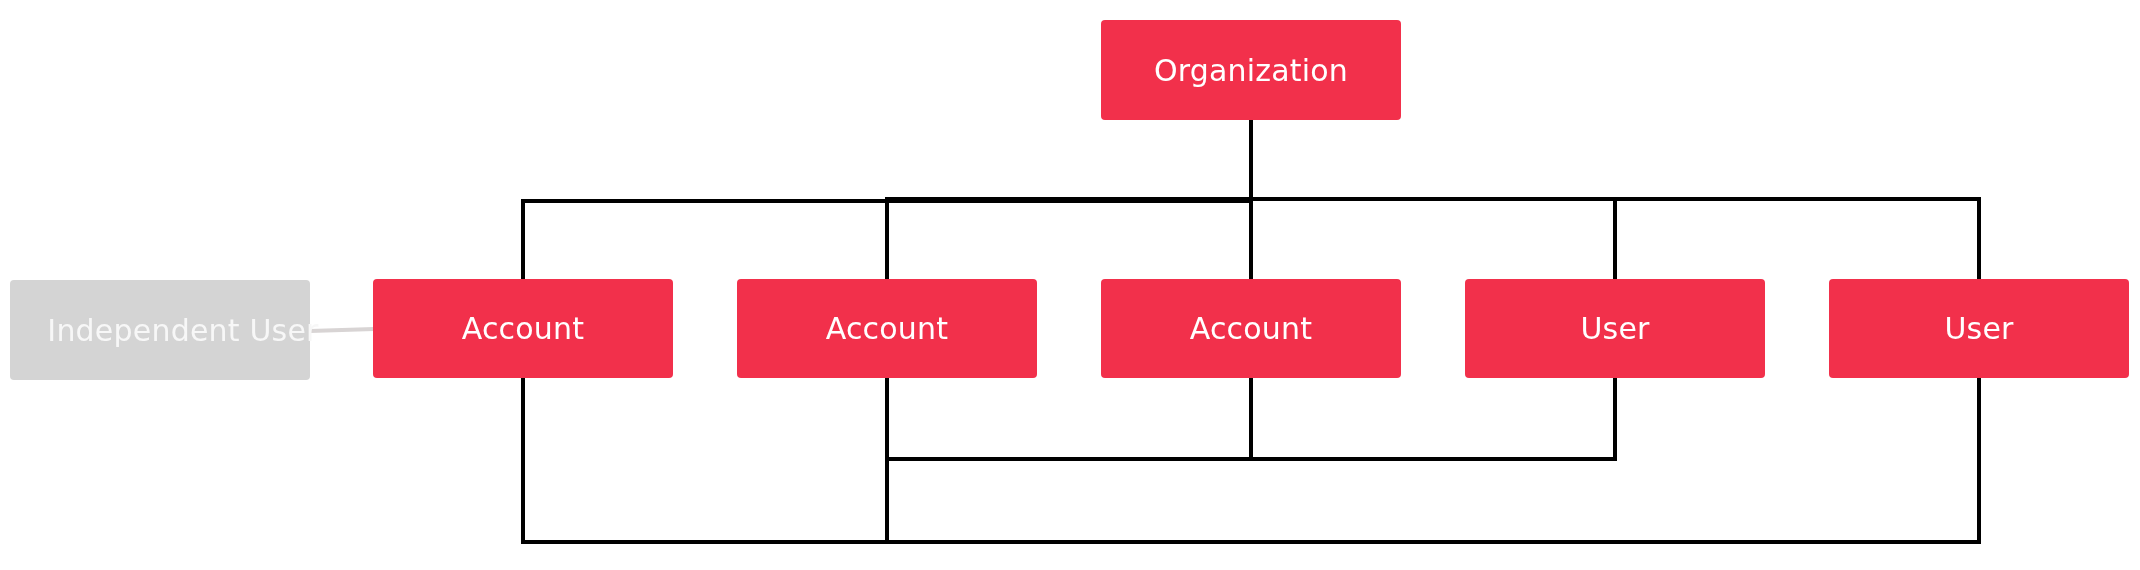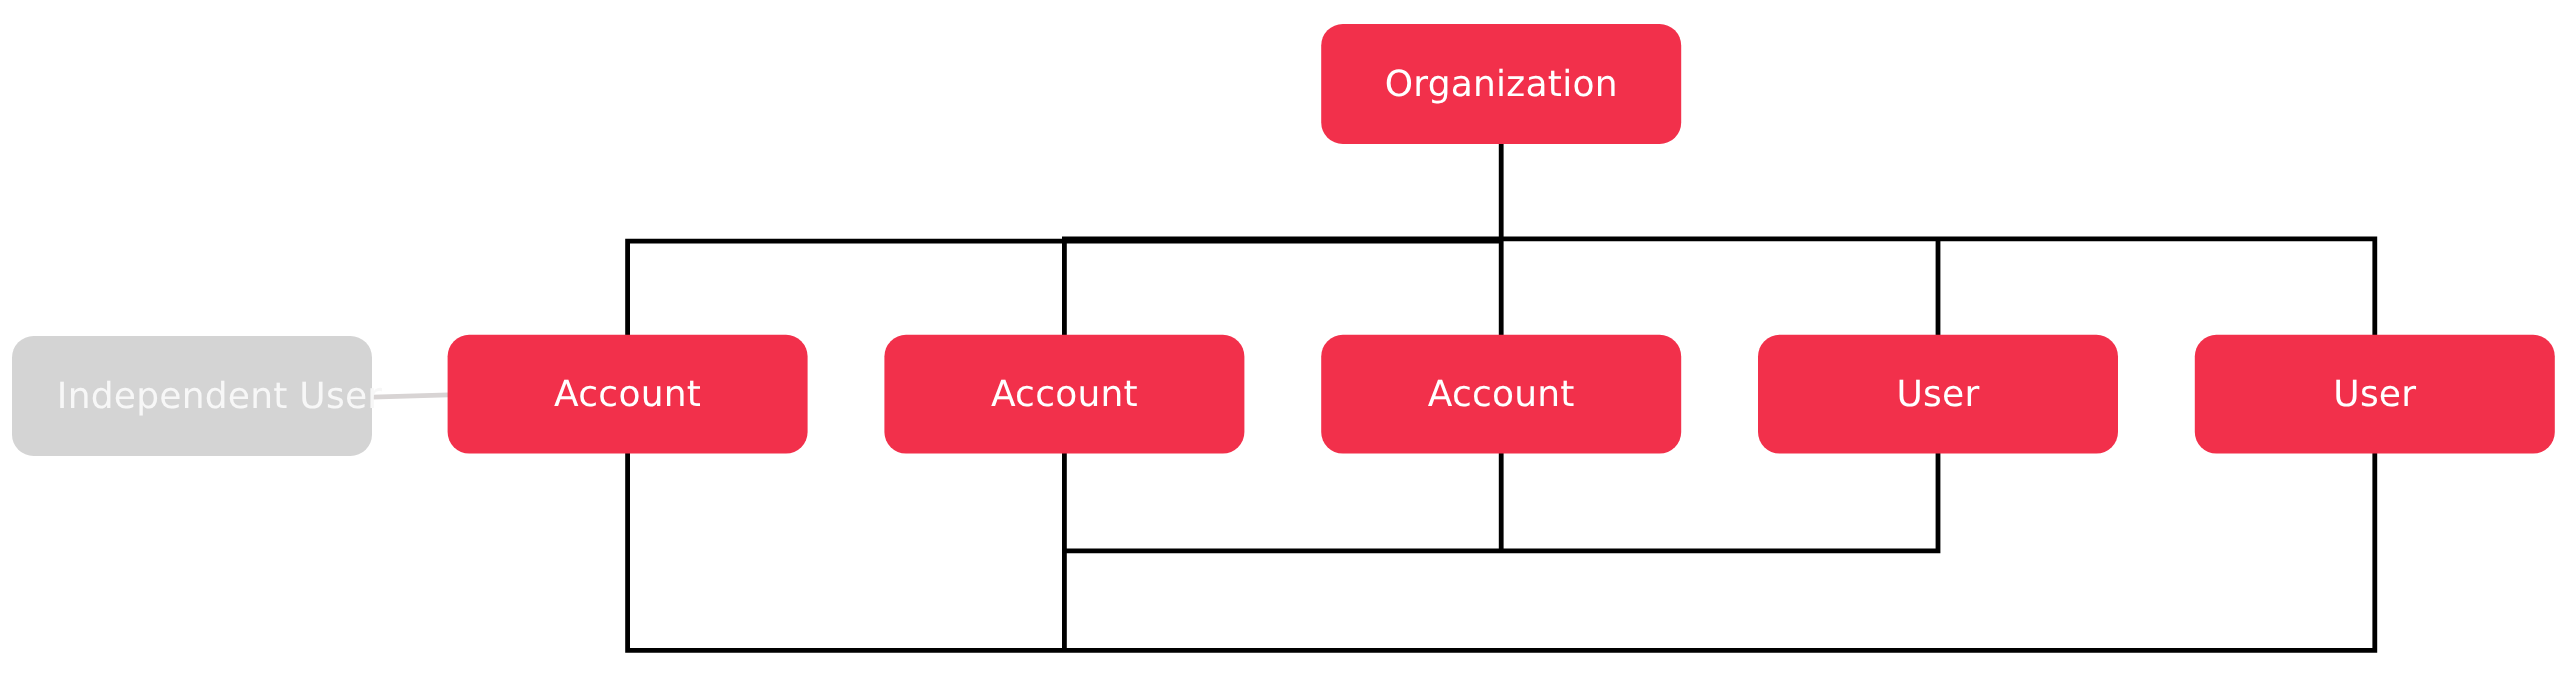--- a/index.html
+++ b/index.html
@@ -2,21 +2,21 @@
 <html><head>
   <meta charset="utf-8">
   <style>
     html, body { margin: 0; padding: 0; background: #ffffff; }
     body { width: 2140px; height: 570px; position: relative; overflow: hidden; font-family: "DejaVu Sans", "Liberation Sans", sans-serif; }
     #canvas { position: absolute; left: 0; top: 0; width: 2140px; height: 570px; }
     svg.edges { position: absolute; left: 0; top: 0; width: 2140px; height: 570px; }
     .node {
       position: absolute;
       width: 300px; height: 99px;
-      border-radius: 18px;
+      border-radius: 4px;
       display: flex; align-items: center; justify-content: center;
       color: #ffffff;
       font-size: 30px;
       letter-spacing: 0.2px;
       box-sizing: border-box;
       white-space: nowrap;
       cursor: pointer;
     }
     .node.primary { background: #F2304B; }
     .node.muted { background: #D4D4D4; color: #F7F7F7; padding-left: 46px; }

